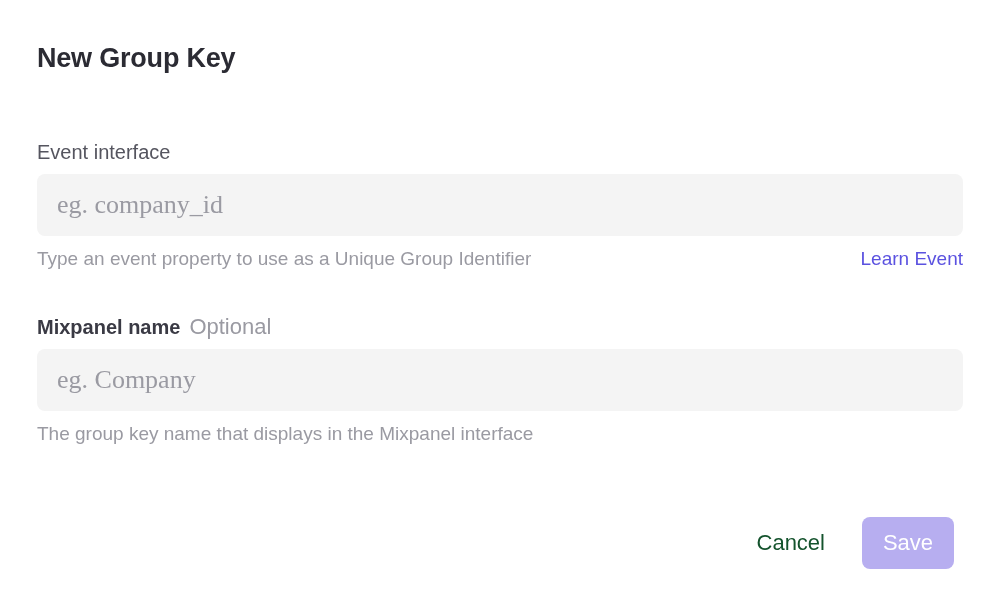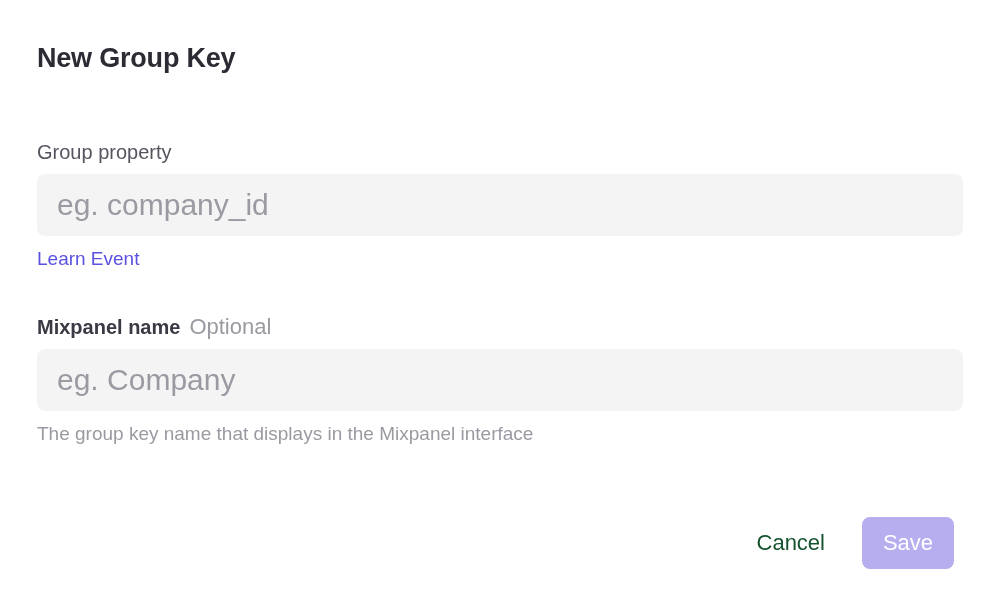--- a/index.html
+++ b/index.html
@@ -74,22 +74,22 @@
 
   .text-input {
     display: block;
     width: 926px;
     height: 62px;
     box-sizing: border-box;
     background: #f4f4f4;
     border: none;
     border-radius: 8px;
     padding: 0 20px;
-    font-family: Liberation Sans, sans-serif;
-    font-size: 30px;
+    font-family: Liberation Serif, serif;
+    font-size: 26px;
     color: #2b2b33;
     outline: none;
   }
 
   .text-input::placeholder {
     color: #9a9aa2;
     opacity: 1;
   }
 
   .helper-row {
@@ -156,24 +156,25 @@
 <body>
 
 <div class="modal">
 
   <div class="modal-title">New Group Key</div>
 
   <div class="form-body">
 
     <div class="field-group">
       <div class="field-label-row">
-        <span class="field-label">Group property</span>
+        <span class="field-label">Event interface</span>
       </div>
       <input class="text-input" type="text" placeholder="eg. company_id" style="">
       <div class="helper-row">
+        <span class="helper-text">Type an event property to use as a Unique Group Identifier</span>
         <span class="learn-more">Learn Event</span>
       </div>
     </div>
 
     <div class="field-gap"></div>
 
     <div class="field-group">
       <div class="field-label-row">
         <span class="field-label strong">Mixpanel name</span>
         <span class="field-optional">Optional</span>

